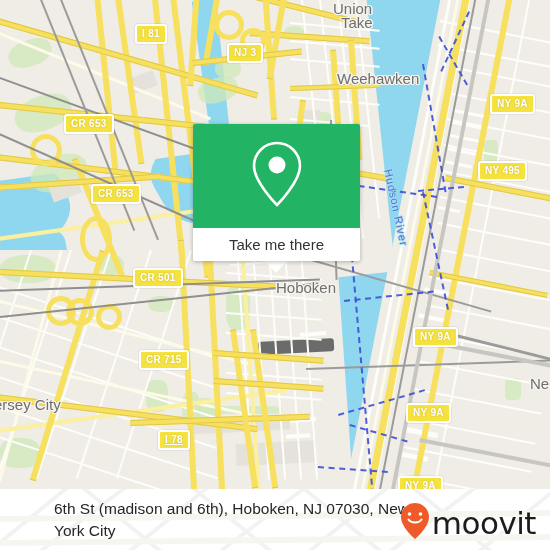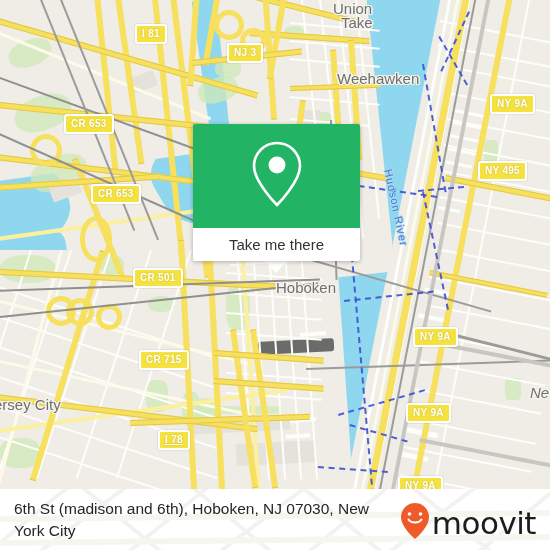--- a/index.html
+++ b/index.html
@@ -81,21 +81,21 @@
     position:absolute;left:0;top:0;width:167px;height:137px;
     box-shadow:0 1px 4px rgba(0,0,0,.28);border-radius:2px;pointer-events:none;
   }
 
   
   #footer{
     position:absolute;left:0;top:489px;width:550px;height:61px;
     background:#ffffff;overflow:hidden;
   }
   #footer .wm{position:absolute;left:0;top:0;width:550px;height:61px;opacity:.55;}
-  #foot-inner{position:absolute;left:0;top:0;width:475px;height:61px;display:flex;align-items:center;}
+  #foot-inner{position:absolute;left:0;top:0;width:475px;height:61px;display:flex;align-items:center;padding-left:40px;}
   #foot-text{
     margin-left:14px;width:370px;color:#262626;font-size:15.5px;line-height:22px;
   }
   #foot-logo{position:absolute;right:14px;top:13px;display:flex;align-items:center;}
   #foot-logo .word{color:#1c1c1c;font-size:31px;line-height:31px;letter-spacing:-.5px;margin-left:2px;font-family:"DejaVu Sans",sans-serif;}
 </style>
 </head>
 <body>
 
 <div id="page">
@@ -312,21 +312,21 @@
     <div class="ferry" style="left:352px;top:246px;width:280px;height:0;transform:rotate(85deg);"></div>
     <div class="ferry" style="left:318px;top:466px;width:70px;height:0;transform:rotate(4deg);"></div>
 
     <div class="riverlabel" style="left:394px;top:168px;transform:rotate(78deg);">Hudson River</div>
 
     <div class="placelabel" style="left:333px;top:0px;">Union</div>
     <div class="placelabel" style="left:341px;top:14px;">Take</div>
     <div class="placelabel" style="left:337px;top:70px;">Weehawken</div>
     <div class="placelabel" style="left:276px;top:279px;">Hoboken</div>
     <div class="placelabel" style="left:-6px;top:396px;">ersey City</div>
-    <div class="placelabel" style="left:530px;top:384px;font-style:italic;">Ne</div>
+    <div class="placelabel" style="left:530px;top:375px;">Ne</div>
 
     <div class="shield" style="left:135px;top:24px;">I 81</div>
     <div class="shield" style="left:227px;top:43px;">NJ 3</div>
     <div class="shield" style="left:64px;top:114px;">CR 653</div>
     <div class="shield" style="left:91px;top:184px;">CR 653</div>
     <div class="shield" style="left:133px;top:268px;">CR 501</div>
     <div class="shield" style="left:139px;top:350px;">CR 715</div>
     <div class="shield" style="left:158px;top:430px;text-decoration:underline;">I 78</div>
     <div class="shield" style="left:490px;top:94px;">NY 9A</div>
     <div class="shield" style="left:478px;top:161px;">NY 495</div>

